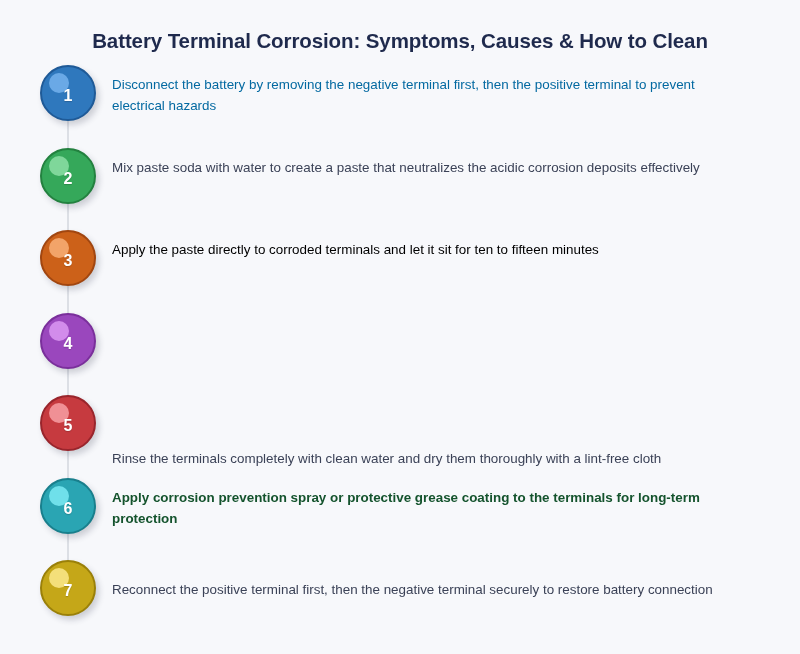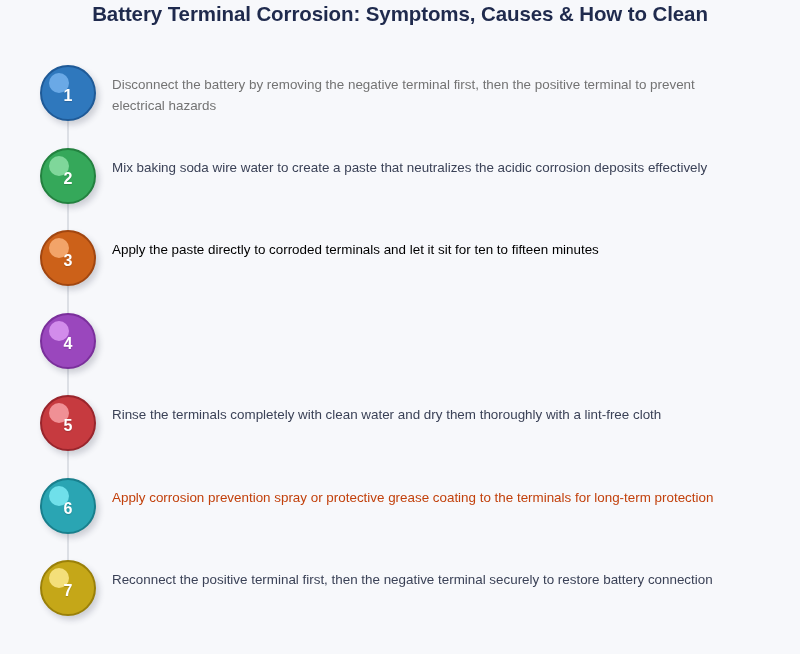--- a/index.html
+++ b/index.html
@@ -18,21 +18,21 @@
   .infographic {
     position: relative;
     width: 800px;
     height: 654px;
     box-sizing: border-box;
   }
 
   .page-title {
     position: absolute;
     left: 0;
-    top: 0;
+    top: 27px;
     width: 800px;
     text-align: center;
     font-size: 20.5px;
     font-weight: bold;
     color: #1f2a4d;
     letter-spacing: -0.1px;
     line-height: 28px;
   }
 
   .steps-list {
@@ -114,29 +114,29 @@
   <div class="page-title" style="color: rgb(31, 42, 77);">Battery Terminal Corrosion: Symptoms, Causes &amp; How to Clean</div>
 
   <div class="steps-list">
     <div class="connector-rail" style="background: rgb(220, 223, 229);"></div>
 
     <div class="step-row">
       <div class="step-badge" style="background: rgb(47, 120, 189); border: 2px solid rgb(31, 90, 151);">
         <span class="badge-gloss" style="background: rgb(106, 169, 230);"></span>
         <span class="step-number">1</span>
       </div>
-      <div class="step-text" style="color: #737373;">Disconnect the battery by removing the negative terminal first, then the positive terminal to prevent electrical hazards</div>
+      <div class="step-text" style="color: #0369a1;">Disconnect the battery by removing the negative terminal first, then the positive terminal to prevent electrical hazards</div>
     </div>
 
     <div class="step-row">
       <div class="step-badge" style="background: rgb(53, 168, 90); border: 2px solid rgb(35, 129, 63);">
         <span class="badge-gloss" style="background: rgb(127, 215, 154);"></span>
         <span class="step-number">2</span>
       </div>
-      <div class="step-text" style="color: rgb(59, 66, 87);">Mix baking soda wire water to create a paste that neutralizes the acidic corrosion deposits effectively</div>
+      <div class="step-text" style="color: rgb(59, 66, 87);">Mix paste soda with water to create a paste that neutralizes the acidic corrosion deposits effectively</div>
     </div>
 
     <div class="step-row">
       <div class="step-badge" style="background: rgb(204, 97, 25); border: 2px solid rgb(161, 70, 16);">
         <span class="badge-gloss" style="background: rgb(242, 164, 105);"></span>
         <span class="step-number">3</span>
       </div>
       <div class="step-text" style="color: #000000;">Apply the paste directly to corroded terminals and let it sit for ten to fifteen minutes</div>
     </div>
 
@@ -145,33 +145,33 @@
         <span class="badge-gloss" style="background: rgb(210, 140, 235);"></span>
         <span class="step-number">4</span>
       </div>
     </div>
 
     <div class="step-row">
       <div class="step-badge" style="background: rgb(198, 58, 63); border: 2px solid rgb(153, 37, 44);">
         <span class="badge-gloss" style="background: rgb(240, 144, 149);"></span>
         <span class="step-number">5</span>
       </div>
-      <div class="step-text" style="color: rgb(59, 66, 87);">Rinse the terminals completely with clean water and dry them thoroughly with a lint-free cloth</div>
+      <div class="step-text" style="color: rgb(59, 66, 87); margin-top: 44px;">Rinse the terminals completely with clean water and dry them thoroughly with a lint-free cloth</div>
     </div>
 
     <div class="step-row">
       <div class="step-badge" style="background: rgb(42, 165, 179); border: 2px solid rgb(25, 127, 140);">
         <span class="badge-gloss" style="background: rgb(111, 224, 234);"></span>
         <span class="step-number">6</span>
       </div>
-      <div class="step-text" style="color: #c2410c;">Apply corrosion prevention spray or protective grease coating to the terminals for long-term protection</div>
+      <div class="step-text" style="color: #14532d; font-weight: bold;">Apply corrosion prevention spray or protective grease coating to the terminals for long-term protection</div>
     </div>
 
     <div class="step-row">
       <div class="step-badge" style="background: rgb(197, 167, 24); border: 2px solid rgb(154, 128, 9);">
         <span class="badge-gloss" style="background: rgb(244, 223, 122);"></span>
         <span class="step-number">7</span>
       </div>
-      <div class="step-text" style="color: rgb(59, 66, 87);">Reconnect the positive terminal first, then the negative terminal securely to restore battery connection</div>
+      <div class="step-text" style="color: rgb(59, 66, 87); margin-top: 10px;">Reconnect the positive terminal first, then the negative terminal securely to restore battery connection</div>
     </div>
   </div>
 
 </div>
 
 </body></html>

